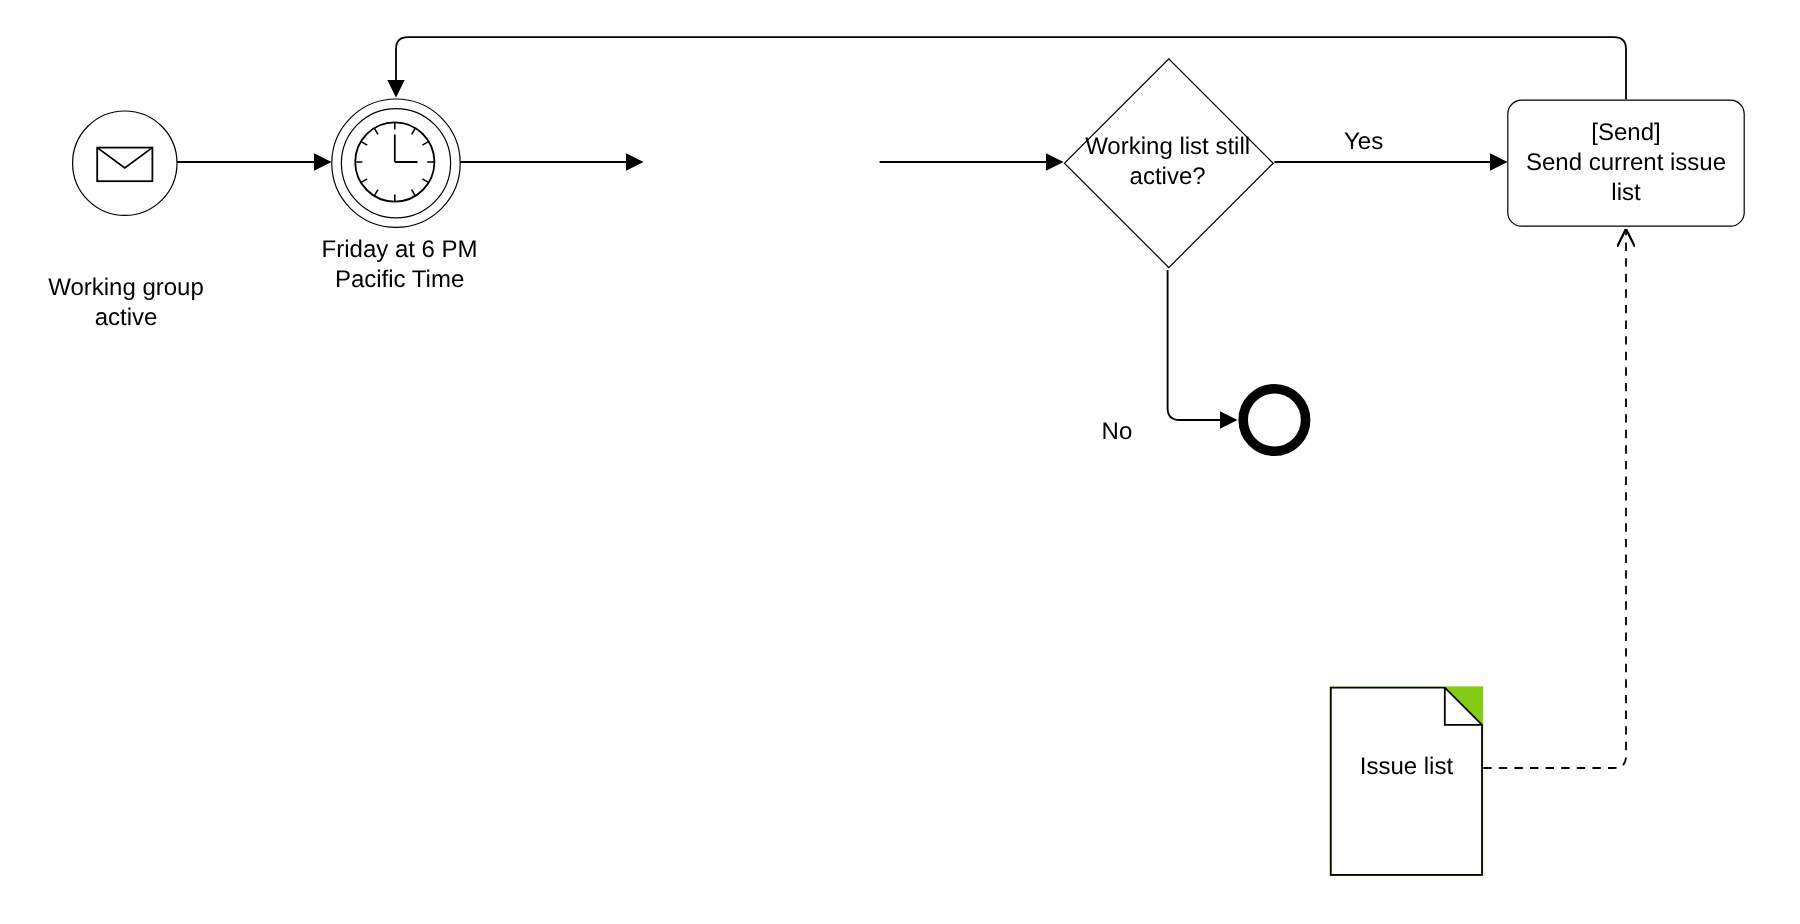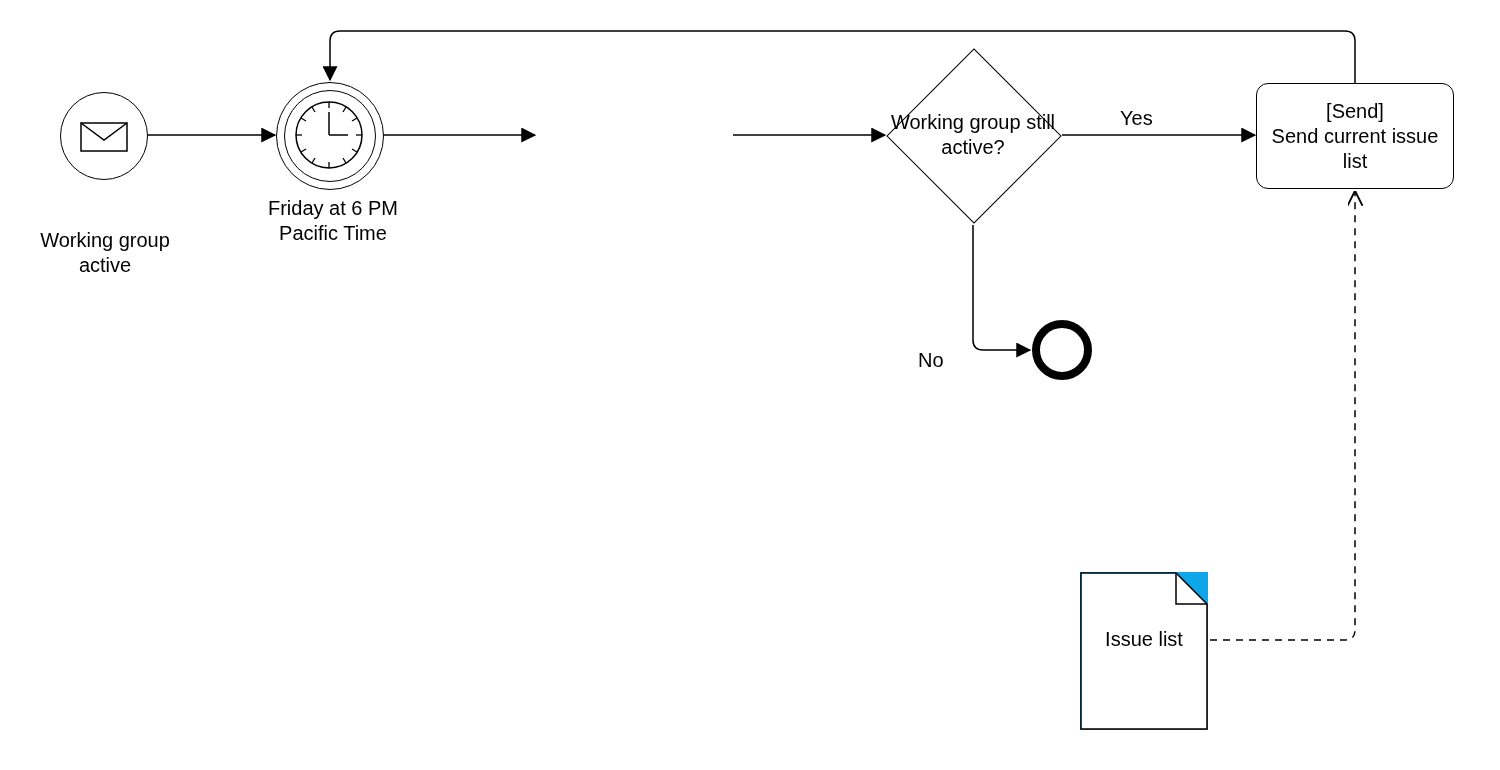--- a/index.html
+++ b/index.html
@@ -61,21 +61,22 @@
     line-height: 1.25;
   }
   .end-event {
     position: absolute;
     border: 8px solid #000;
     border-radius: 50%;
     background: #fff;
   }
   .doc {
     position: absolute;
-    background: #0ea5e9;
+    background: #84cc16;
+    margin-left: 28px;
   }
   svg.edges {
     position: absolute;
     left: 0; top: 0;
     width: 1500px;
     height: 770px;
     pointer-events: none;
   }
 </style>
 </head>
@@ -139,21 +140,21 @@
         <line x1="25" y1="36" x2="30" y2="39"></line>
         <line x1="36" y1="25" x2="39" y2="30"></line>
       </g>
     </svg>
   </div>
   <div class="label" style="left:248px; top:196px; width:170px;">Friday at 6 PM Pacific Time</div>
 
 
   <div class="diamond" style="left:912px; top:74px; width:122px; height:122px;"></div>
   <div class="diamond-label" style="left:888px; top:74px; width:170px; height:122px;">
-    <span>Working group still active?</span>
+    <span>Working list still active?</span>
   </div>
 
   <div class="label" style="left:1120px; top:106px; width:60px; text-align:left;">Yes</div>
 
   <div class="label" style="left:918px; top:320px; width:50px; text-align:left;margin-top:28px;">No</div>
 
   <div class="end-event" style="left:1032px; top:320px; width:44px; height:44px;"></div>
 
   <div class="task" style="left:1256px; top:83px; width:198px; height:106px;">
     <span style="white-space:pre-line;">[Send]

